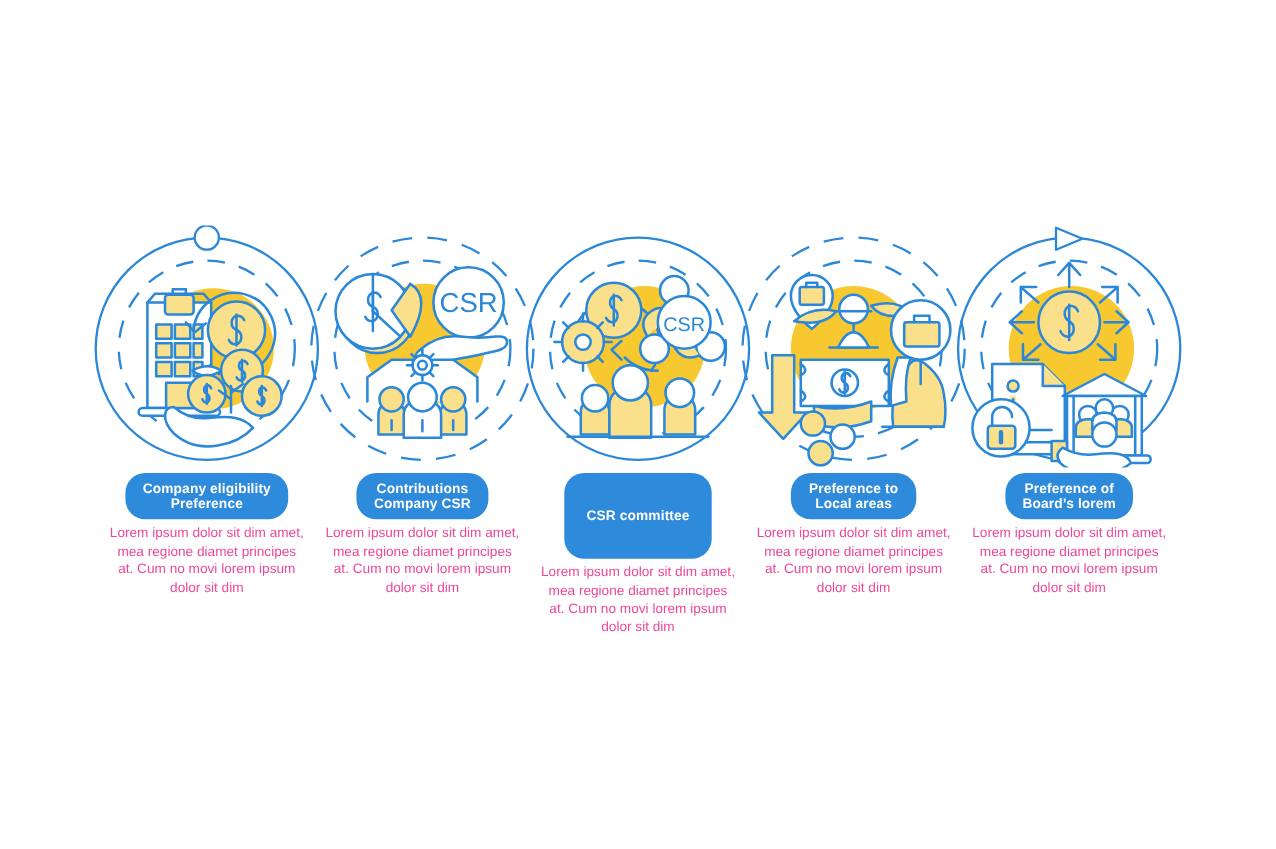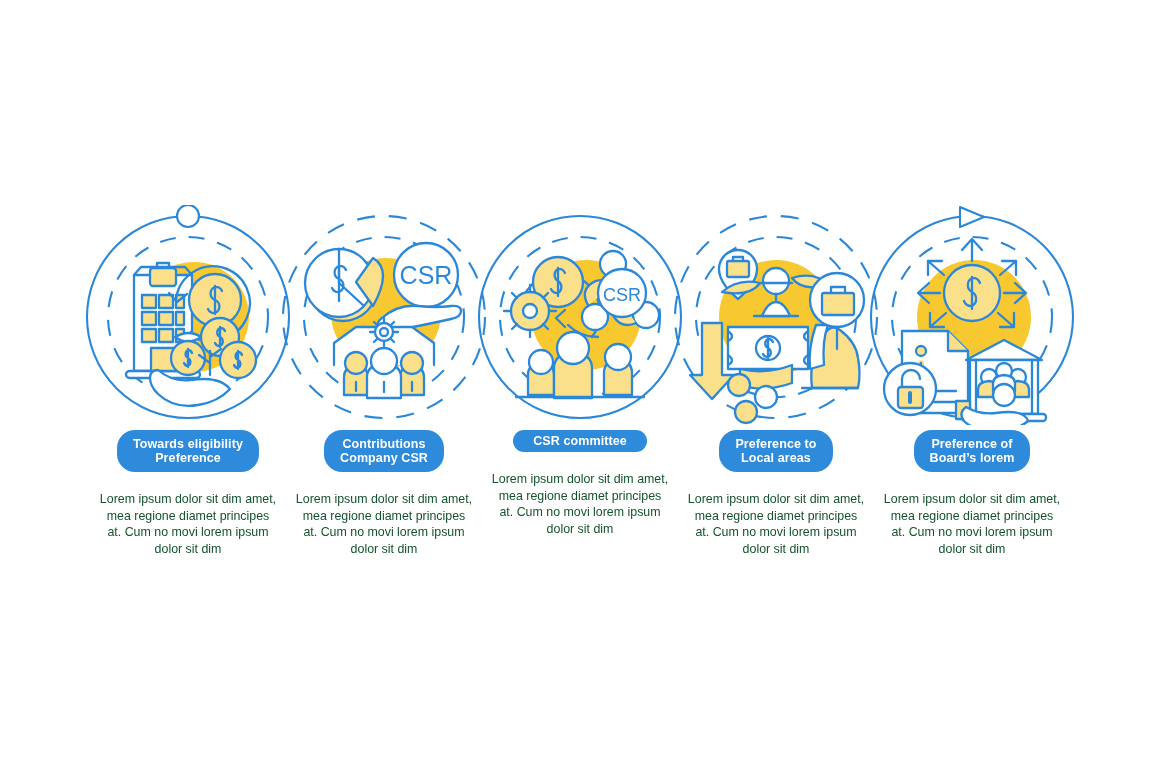--- a/index.html
+++ b/index.html
@@ -57,27 +57,27 @@
     border-radius: 18px;
     font-size: 12.5px;
     font-weight: bold;
     line-height: 14px;
     text-align: center;
     padding: 7px 16px;
     min-width: 104px;
     letter-spacing: 0.1px;
     box-sizing: border-box;
   }
-  .pill.one-line { padding: 4px 20px; }
+  .pill.one-line { padding: 32px 20px; }
 
   .body-text {
-    margin-top: 19px;
+    margin-top: 4px;
     width: 178px;
     text-align: center;
-    color: #14532d;
+    color: #ec4899;
     font-size: 12.4px;
     line-height: 16.5px;
   }
 </style>
 </head>
 <body>
 
 <div class="canvas">
 
   <div class="steps">
@@ -128,21 +128,21 @@
               <path d="M160 146 v18 M164 150 a4.5 4.5 0 0 0 -4 -3 a4.5 4.5 0 0 0 0 8 a4.5 4.5 0 0 1 0 8 a4.5 4.5 0 0 1 -4 -3"></path>
               <path d="M132 170 v-24 M132 158 l-11 -8 M132 152 l11 -8"></path>
             </g>
             <g>
               <path d="M80 165 q14 12 32 10 q16 -2 24 0 q10 2 16 9 q-12 13 -32 16 q-24 4 -40 -11 q-8 -8 -8 -16 q0 -8 8 -8 z" fill="#ffffff"></path>
             </g>
           </g>
         </svg>
       </div>
       <div class="pill">
-        <span>Towards eligibility</span><br>
+        <span>Company eligibility</span><br>
         <span>Preference</span>
       </div>
       <div class="body-text">Lorem ipsum dolor sit dim amet, mea regione diamet principes at. Cum no movi lorem ipsum dolor sit dim</div>
     </div>
 
     <div class="step">
       <div class="ring-wrap">
         <svg width="220" height="220" viewBox="0 0 220 220">
           <circle cx="110" cy="112" r="101" fill="none" stroke="#2b87d8" stroke-width="2.1" stroke-dasharray="18 14"></circle>
           <circle cx="110" cy="112" r="80" fill="none" stroke="#2b87d8" stroke-width="2.1" stroke-dasharray="16 13"></circle>

